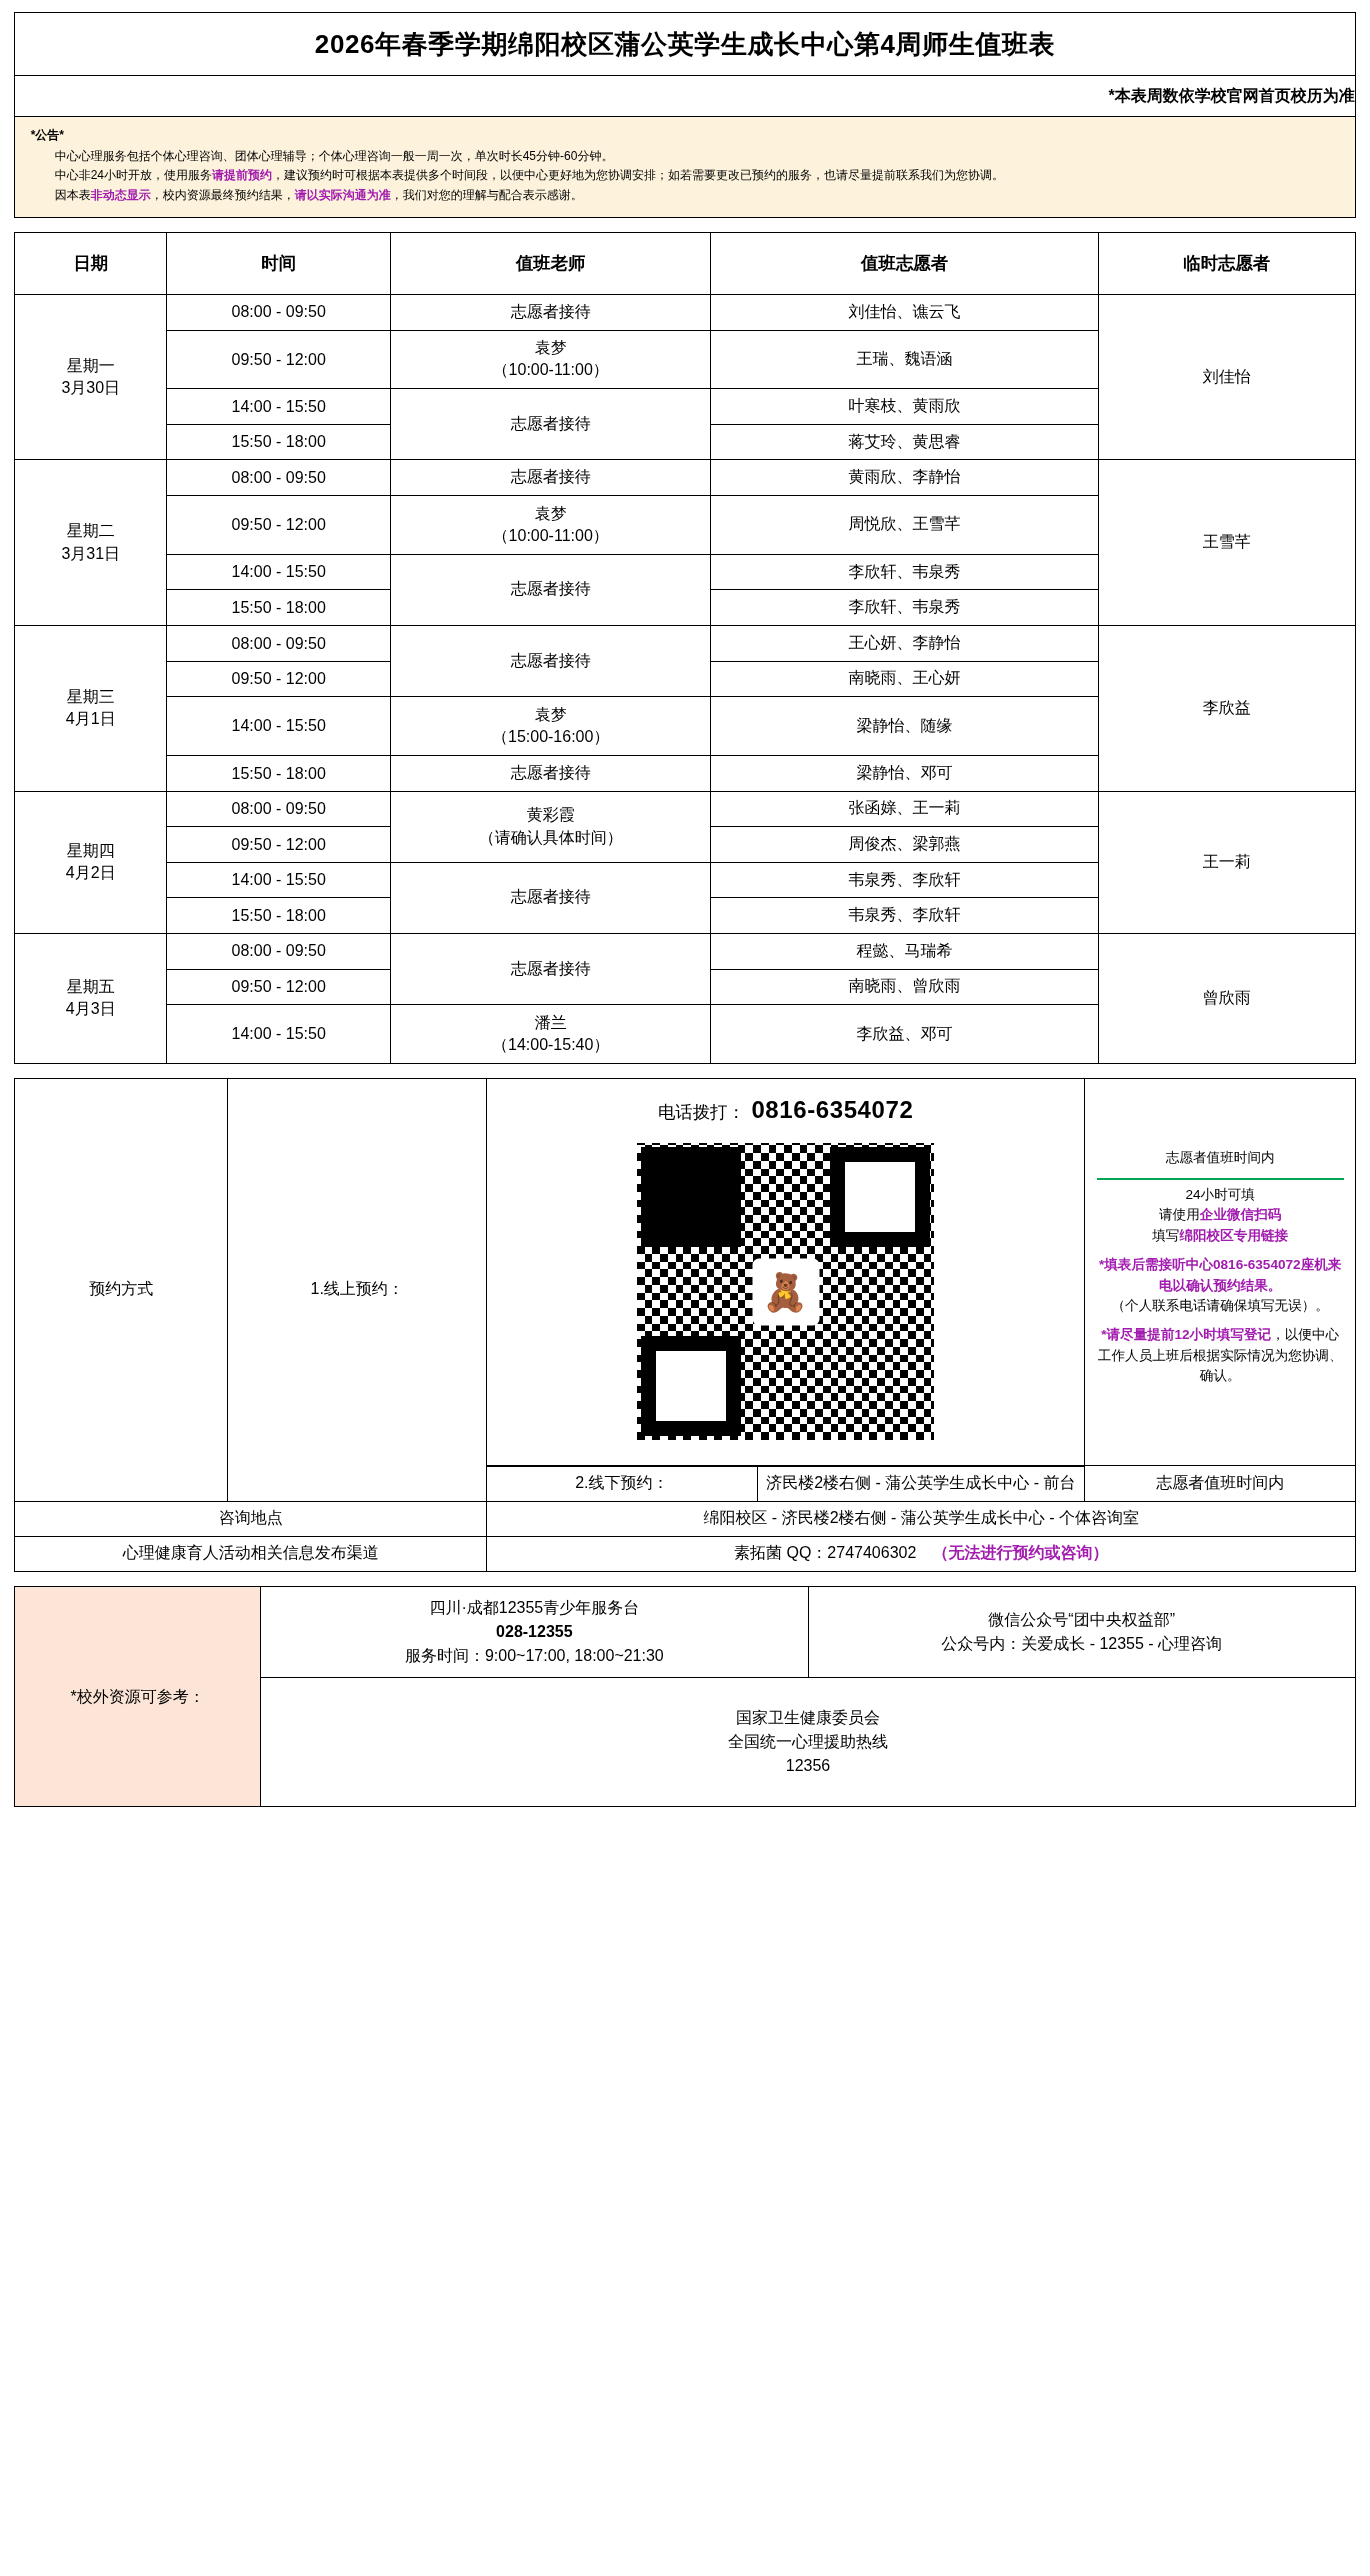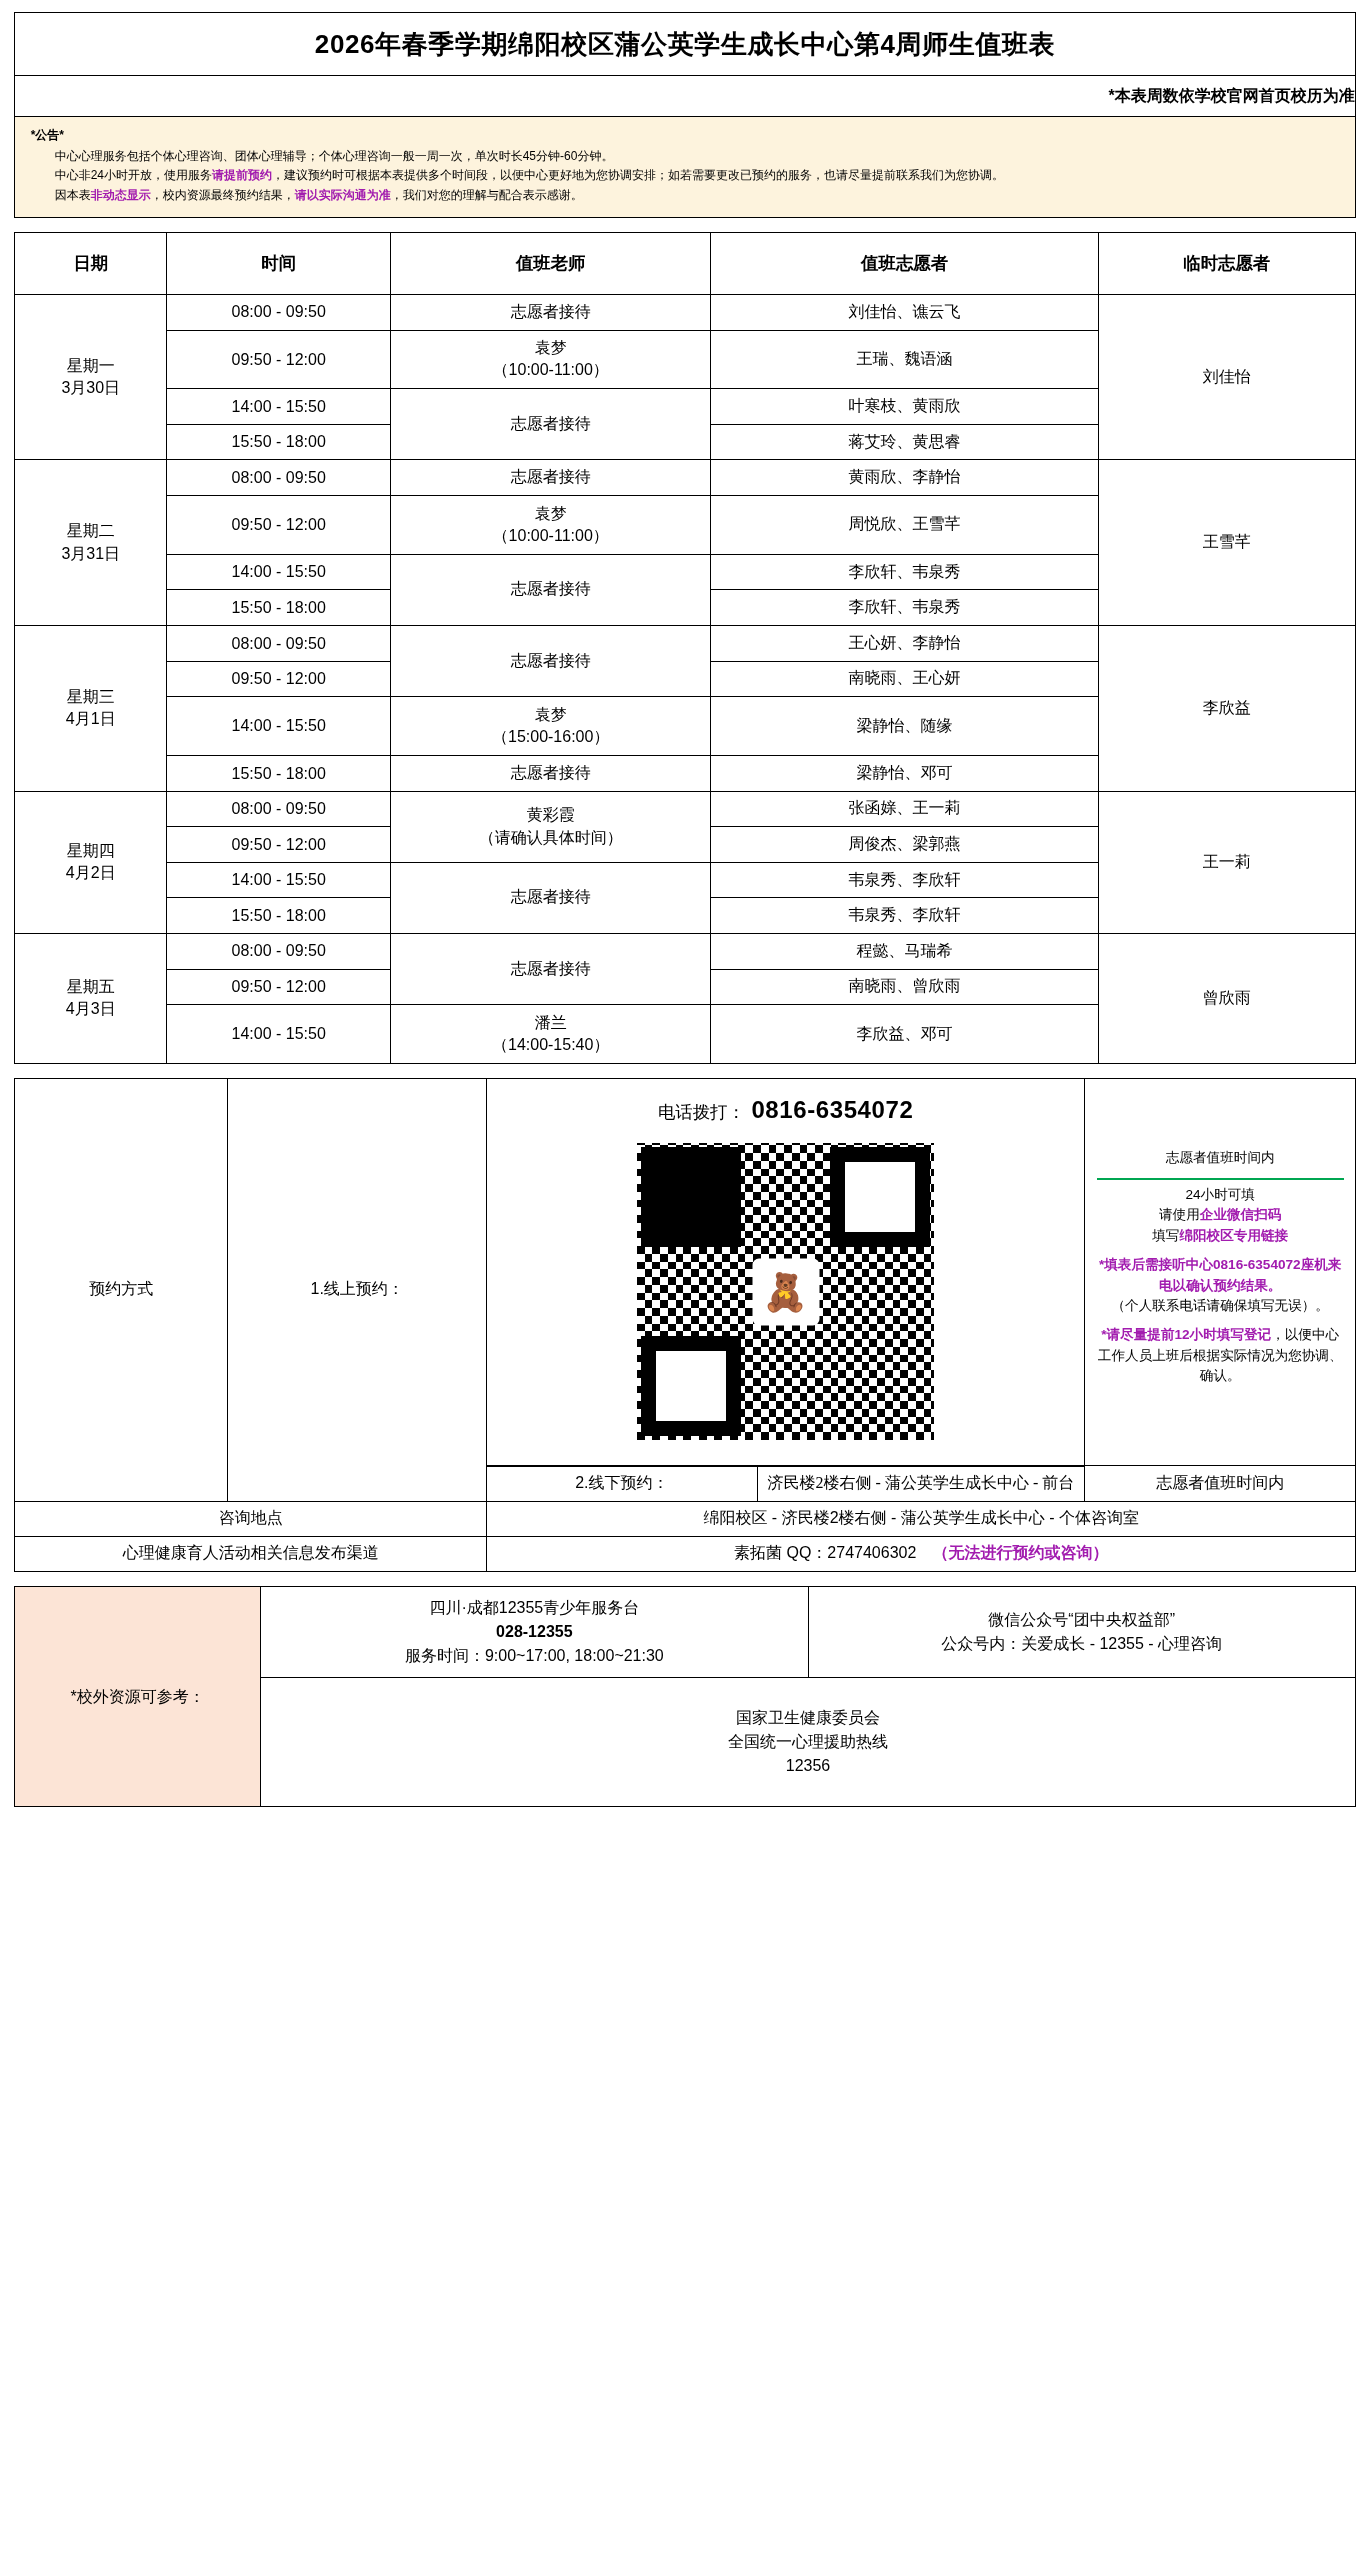--- a/index.html
+++ b/index.html
@@ -417,21 +417,21 @@
             <div class="blk"><span class="red">*请尽量提前12小时填写登记</span><span>，以便中心工作人员上班后根据实际情况为您协调、确认。</span></div>
           </div>
         </td>
       </tr>
       <tr>
         <td style="padding:0;border:none;">
           <table style="width:100%;border-collapse:collapse;table-layout:fixed;">
             <tbody>
                 <tr>
               <td style="width:259px;border:0.6px solid #000;border-left:none;border-bottom:none;">2.线下预约：</td>
-              <td style="border:0.6px solid #000;border-right:none;border-bottom:none;font-family:Liberation Serif, serif;">济民楼2楼右侧 - 蒲公英学生成长中心 - 前台</td>
+              <td style="border:0.6px solid #000;border-right:none;border-bottom:none;">济民楼2楼右侧 - 蒲公英学生成长中心 - 前台</td>
             </tr>
           </tbody>
             </table>
         </td>
         <td>志愿者值班时间内</td>
       </tr>
       <tr>
         <td colspan="2">咨询地点</td>
         <td colspan="2">绵阳校区 - 济民楼2楼右侧 - 蒲公英学生成长中心 - 个体咨询室</td>
       </tr>

